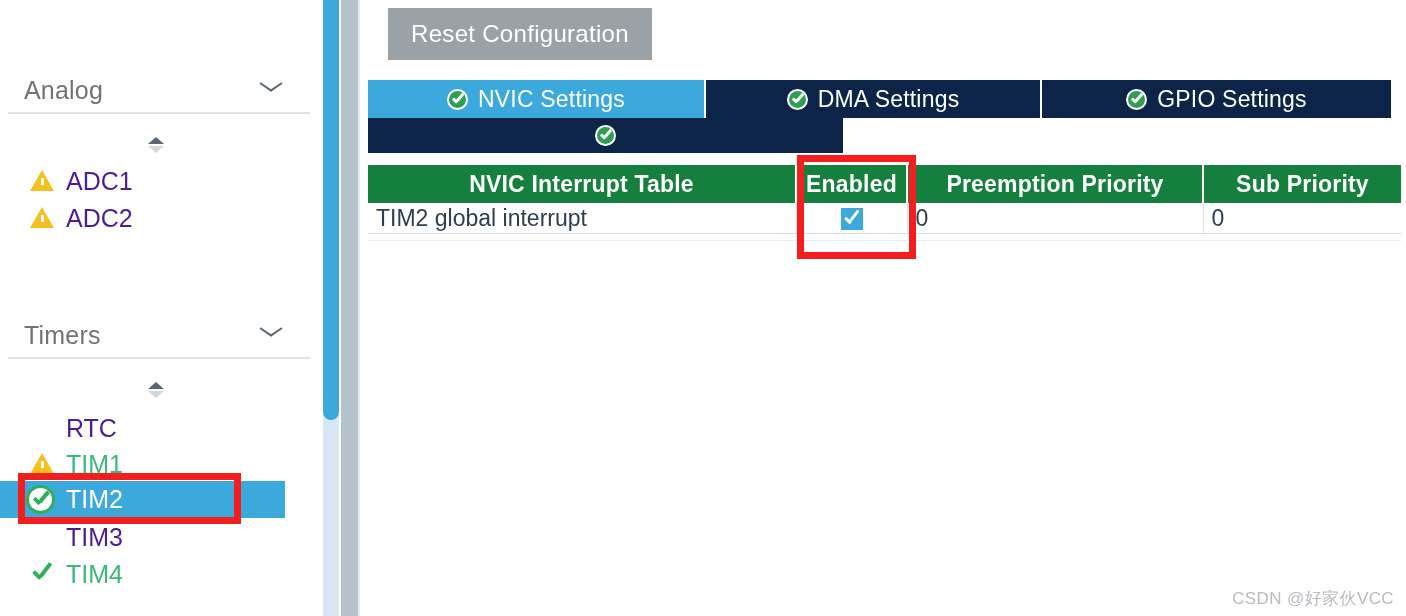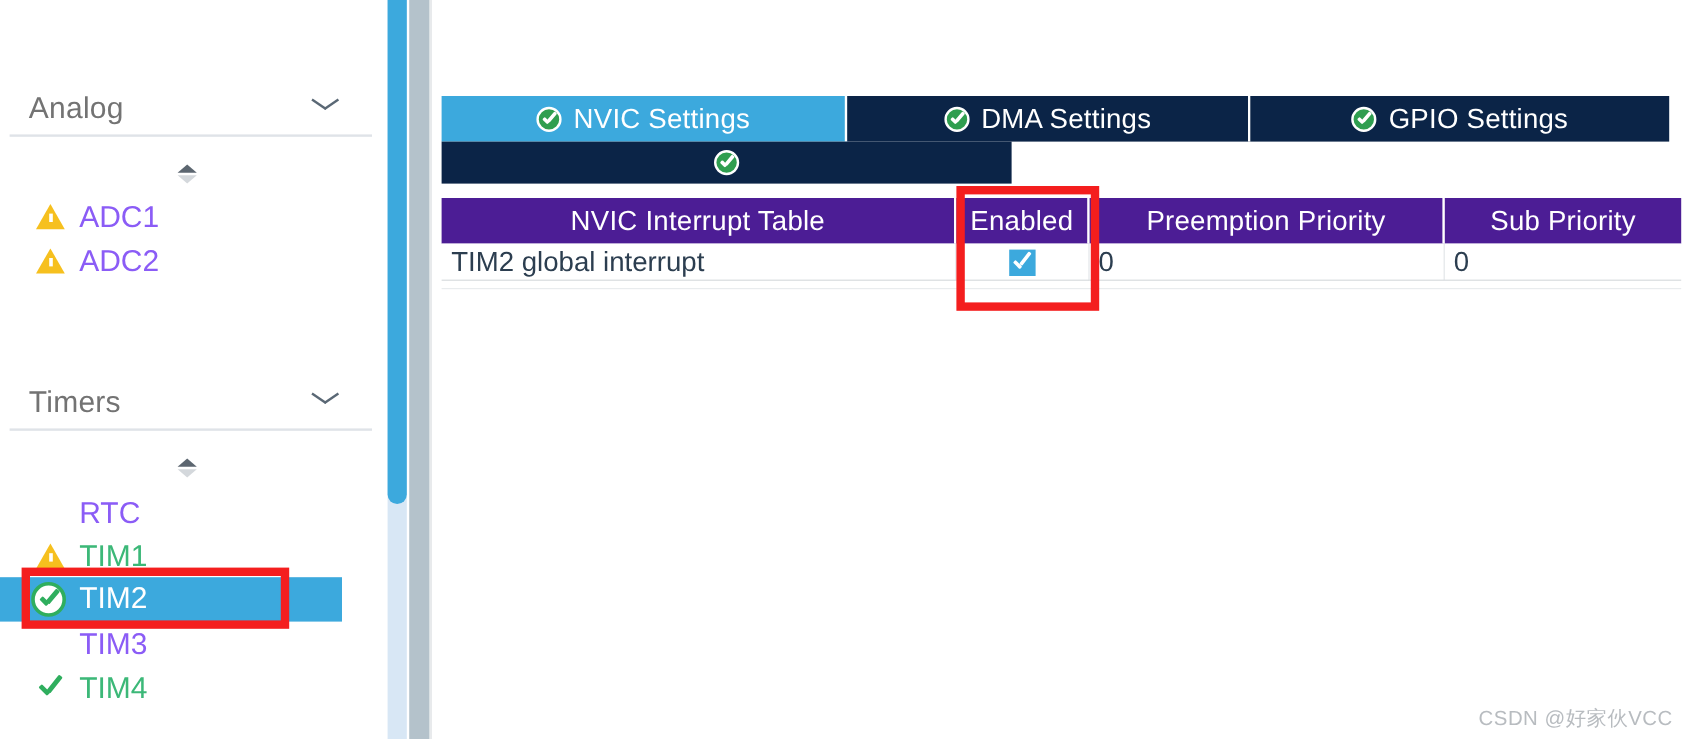--- a/index.html
+++ b/index.html
@@ -75,21 +75,21 @@
     left: 0;
     width: 285px;
     height: 37px;
     box-sizing: border-box;
   }
   .tree-item .ti-label {
     position: absolute;
     left: 66px;
     top: 4px;
     font-size: 25px;
-    color: #8b5cf6;
+    color: #4c1d95;
     white-space: nowrap;
   }
   .tree-item.green .ti-label { color: #3cb878; }
   .tree-item.sel {
     background: #3ca9dd;
   }
   .tree-item.sel .ti-label { color: #ffffff; }
 
   
   .ico-warn {
@@ -236,24 +236,24 @@
 
   
   #nvic-table {
     position: absolute;
     left: 8px; top: 165px;
     width: 1033px;
     border-collapse: collapse;
     table-layout: fixed;
   }
   #nvic-table th {
-    background: #4c1d95;
+    background: #15803d;
     color: #ffffff;
     font-size: 23px;
-    font-weight: normal;
+    font-weight: bold;
     height: 36px;
     border-right: 2px solid #ffffff;
     letter-spacing: .2px;
   }
   #nvic-table th:last-child { border-right: none; }
   #nvic-table td {
     height: 30px;
     font-size: 23px;
     color: #2c3e50;
     border-right: 1px solid #e3e6e9;
@@ -362,20 +362,21 @@
   </div>
 </div>
 
 <div id="scroll-track"></div>
 <div id="scroll-thumb"></div>
 <div id="panel-divider"></div>
 <div id="divider-edge"></div>
 
 <div id="content">
 
+  <button id="reset-btn">Reset Configuration</button>
 
   <div class="tab-row" id="tab-row-1">
     <div class="tab active" style="width:338px;">
       <span class="tab-check"></span>
       <span class="tab-label">NVIC Settings</span>
     </div>
     <div class="tab" style="width:336px;">
       <span class="tab-check"></span>
       <span class="tab-label">DMA Settings</span>
     </div>

